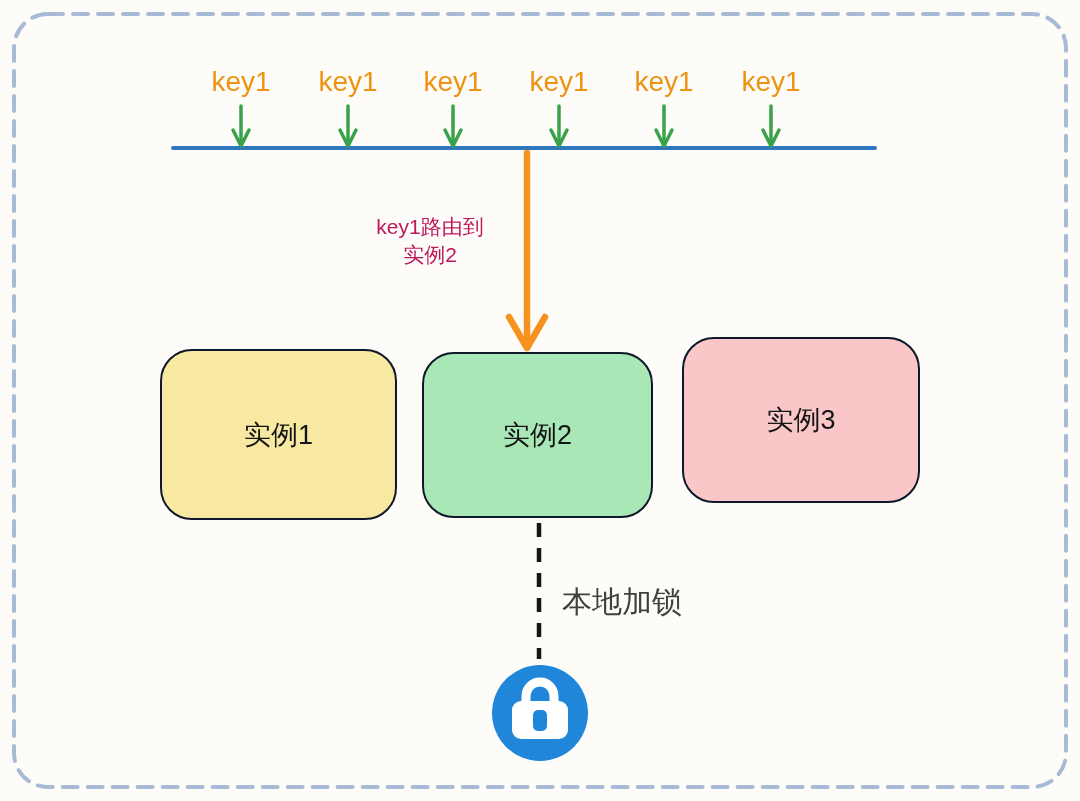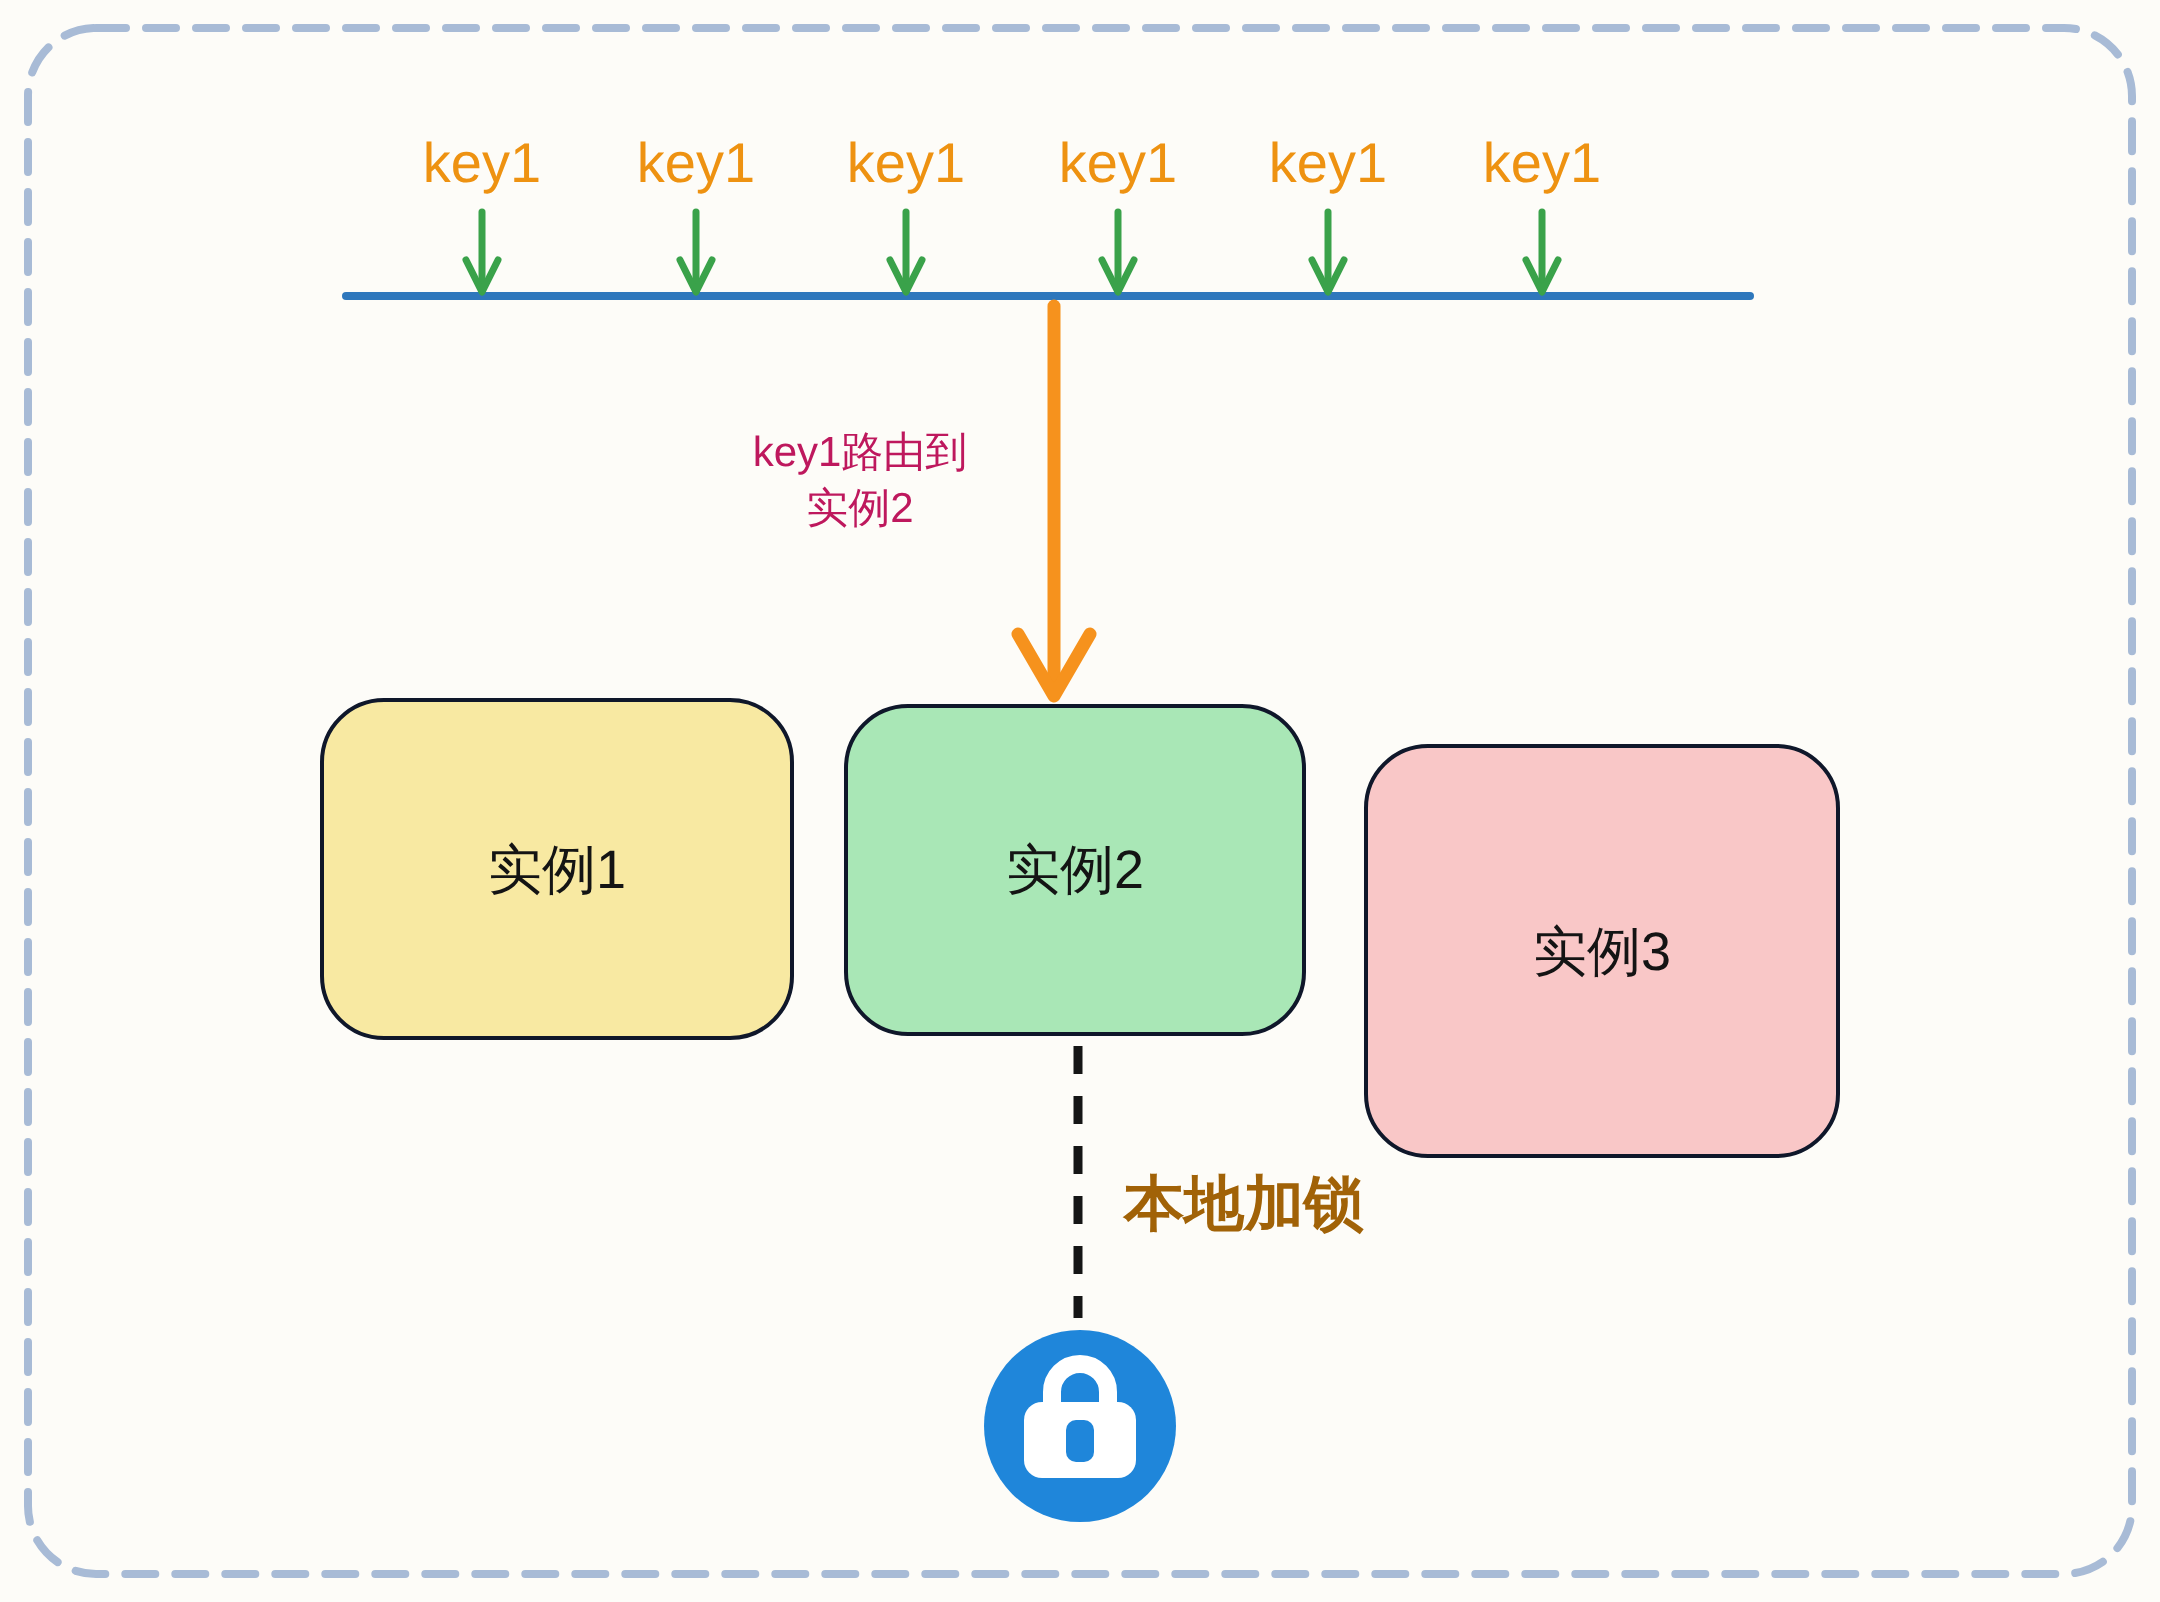--- a/index.html
+++ b/index.html
@@ -42,28 +42,27 @@
     border-radius: 32px;
     display: flex;
     align-items: center;
     justify-content: center;
     font-size: 27px;
     color: #141414;
     box-sizing: border-box;
   }
   .box-1 { left: 160px; top: 349px; width: 237px; height: 171px; }
   .box-2 { left: 422px; top: 352px; width: 231px; height: 166px; }
-  .box-3 { left: 682px; top: 372px; width: 238px; height: 207px; }
+  .box-3 { left: 682px; top: 337px; width: 238px; height: 166px; }
   .lock-label {
     position: absolute;
     left: 562px; top: 582px;
     font-size: 30px;
-    color: #a16207;
+    color: #404040;
     white-space: nowrap;
-    font-weight: bold;
   }
 </style>
 </head>
 <body>
 
 <div class="canvas">
 
   <svg class="layer-svg" viewBox="0 0 1080 801">
 
     <rect x="14" y="14" width="1052" height="773" rx="34" fill="none" stroke="#A8BBD6" stroke-width="4" stroke-dasharray="15 10" stroke-linecap="round"></rect>

